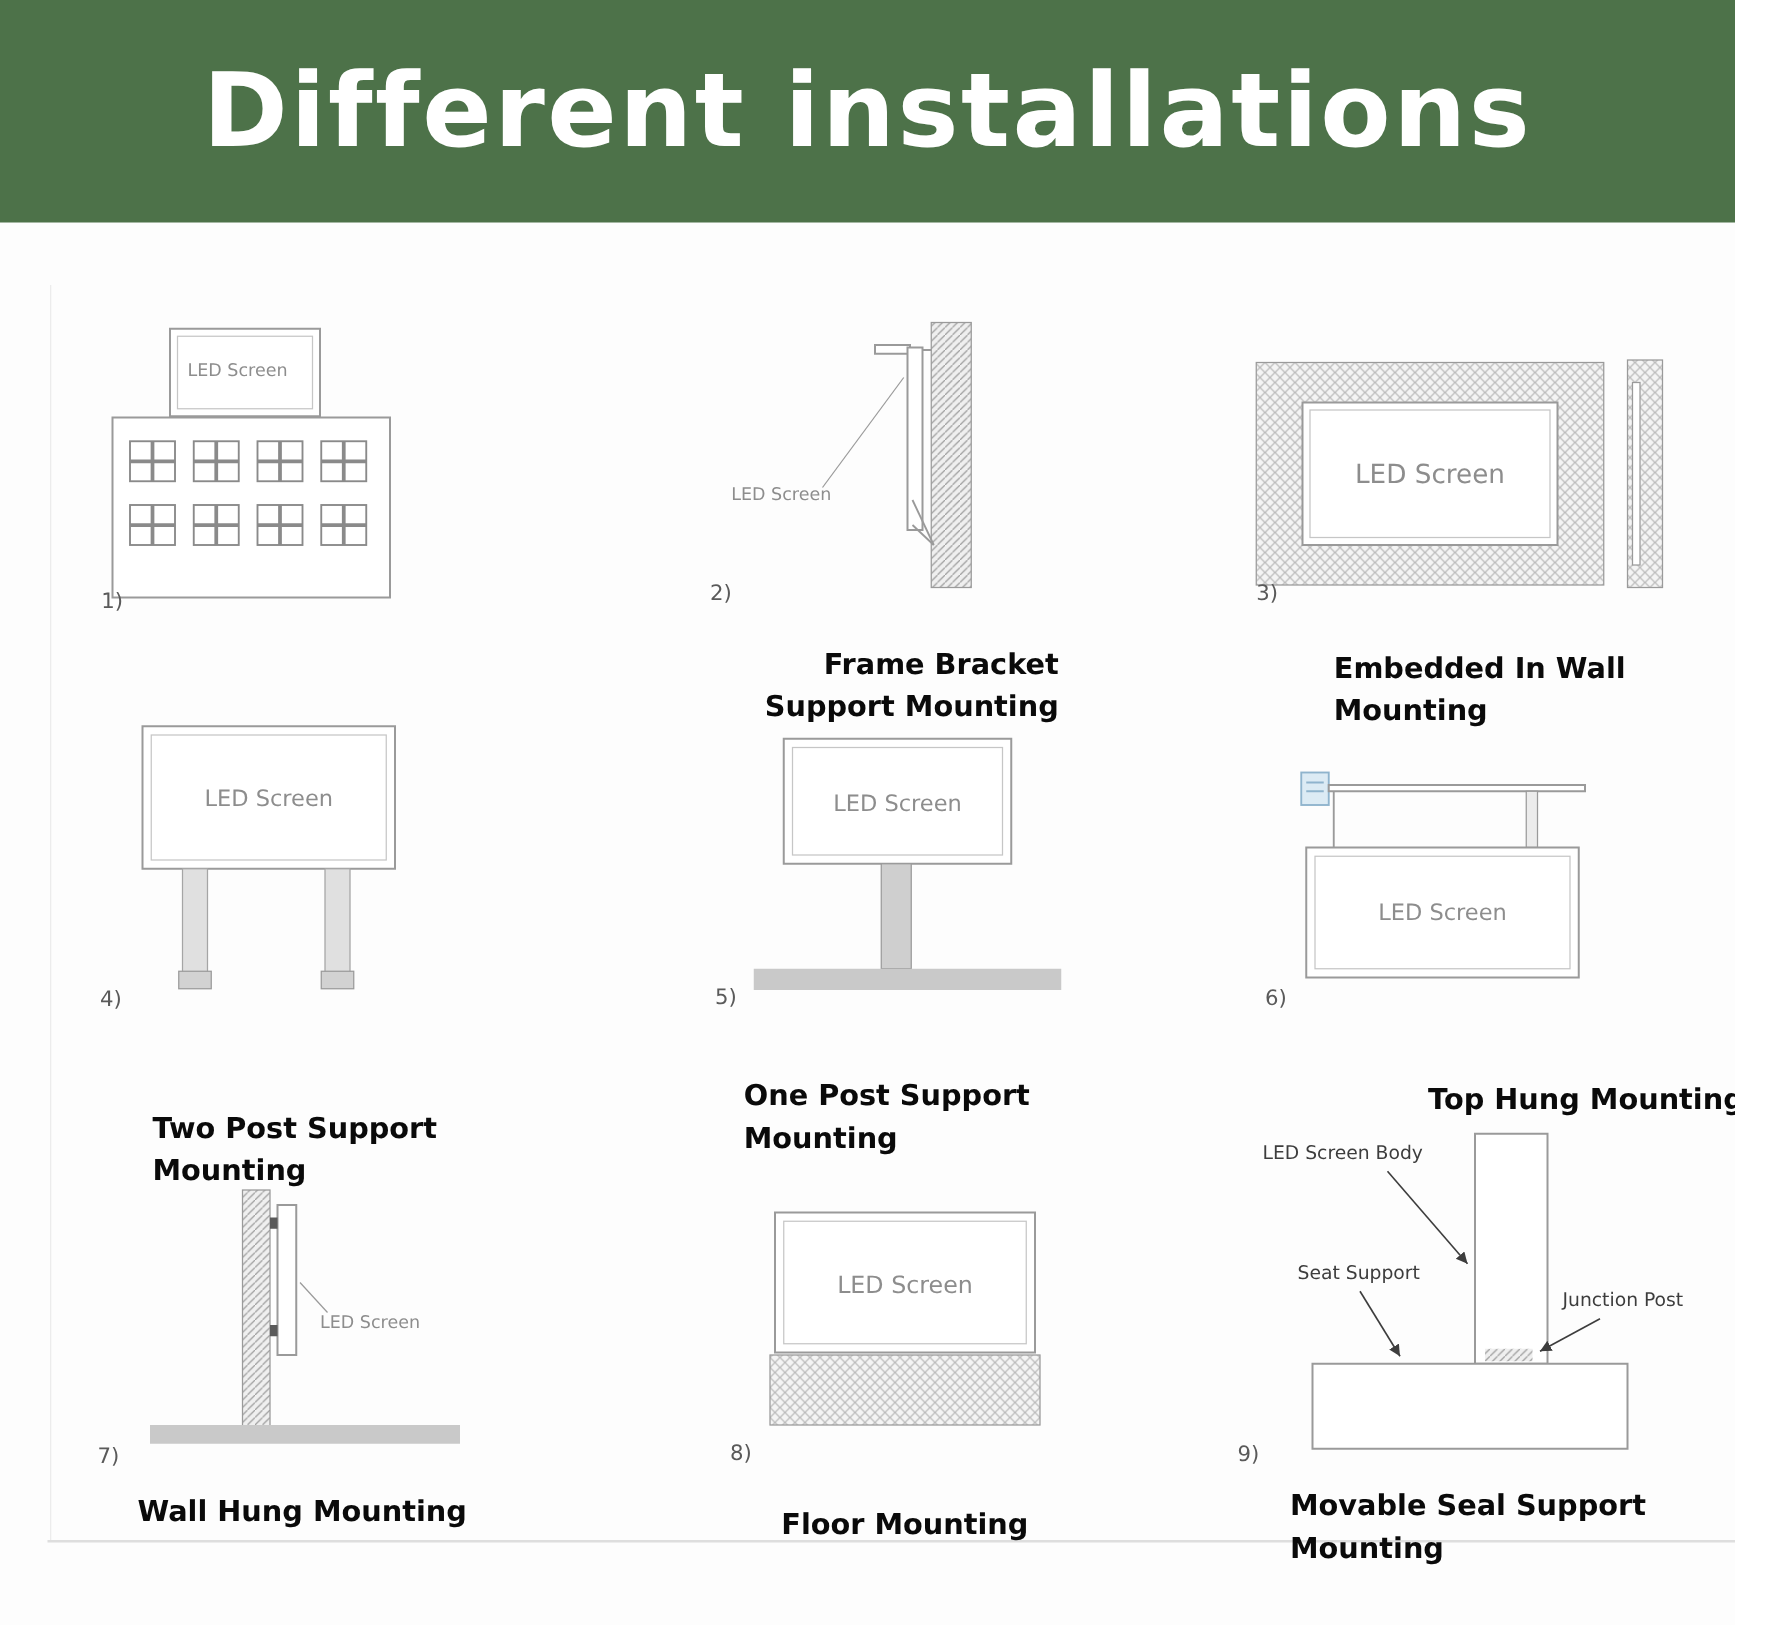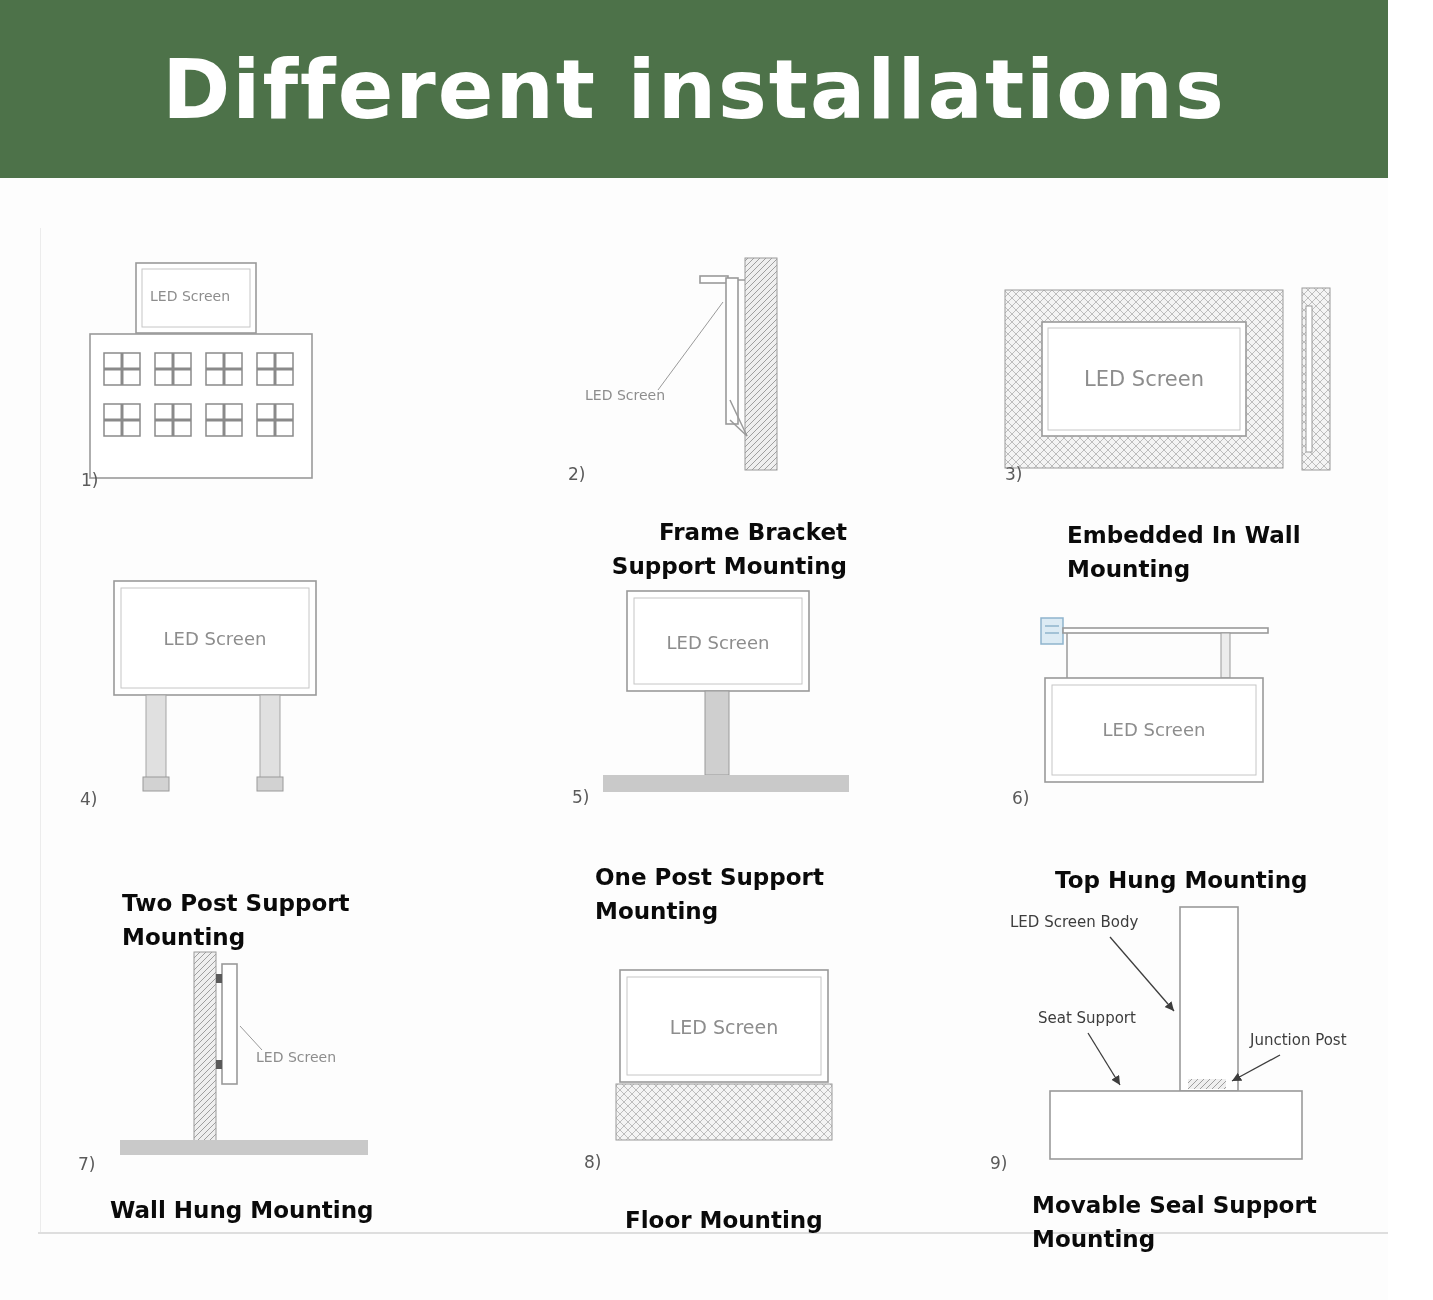--- a/index.html
+++ b/index.html
@@ -139,21 +139,21 @@
       <line x1="42" y1="21" x2="56" y2="21" stroke="#8fb4cd" stroke-width="1.5"></line>
       <rect x="60" y="16" width="205" height="5" class="ln"></rect>
       <line x1="64" y1="21" x2="64" y2="66" stroke="#9a9a9a" stroke-width="1.5"></line>
       <rect x="218" y="21" width="9" height="45" fill="#ececec" stroke="#9a9a9a"></rect>
       <rect x="42" y="66" width="218" height="104" class="ln" stroke-width="2"></rect>
       <rect x="49" y="73" width="204" height="90" class="ln-thin"></rect>
       <text x="151" y="124" font-size="18" text-anchor="middle" class="screen-label">LED Screen</text>
       <text x="9" y="192" class="fig-num">6)</text>
     </svg>
   </figure>
-  <div class="caption" style="left:1055px; top:863px; width:340px;">Top Hung Mounting</div>
+  <div class="caption" style="left:1055px; top:863px; width:340px;text-align:right;">Top Hung Mounting</div>
 
   <figure class="fig" style="left:72px; top:948px;">
     <svg viewBox="0 0 312 230" width="312" height="230">
       <rect x="122" y="4" width="22" height="194" fill="url(#hatchDiag)" stroke="#9a9a9a"></rect>
       <rect x="150" y="16" width="15" height="120" class="ln"></rect>
       <rect x="144" y="26" width="6" height="9" fill="#5a5a5a"></rect>
       <rect x="144" y="112" width="6" height="9" fill="#5a5a5a"></rect>
       <line x1="168" y1="78" x2="190" y2="102" stroke="#9a9a9a" stroke-width="1"></line>
       <text x="184" y="114" font-size="14" class="screen-label">LED Screen</text>
       <rect x="48" y="192" width="248" height="15" fill="#c9c9c9"></rect>

